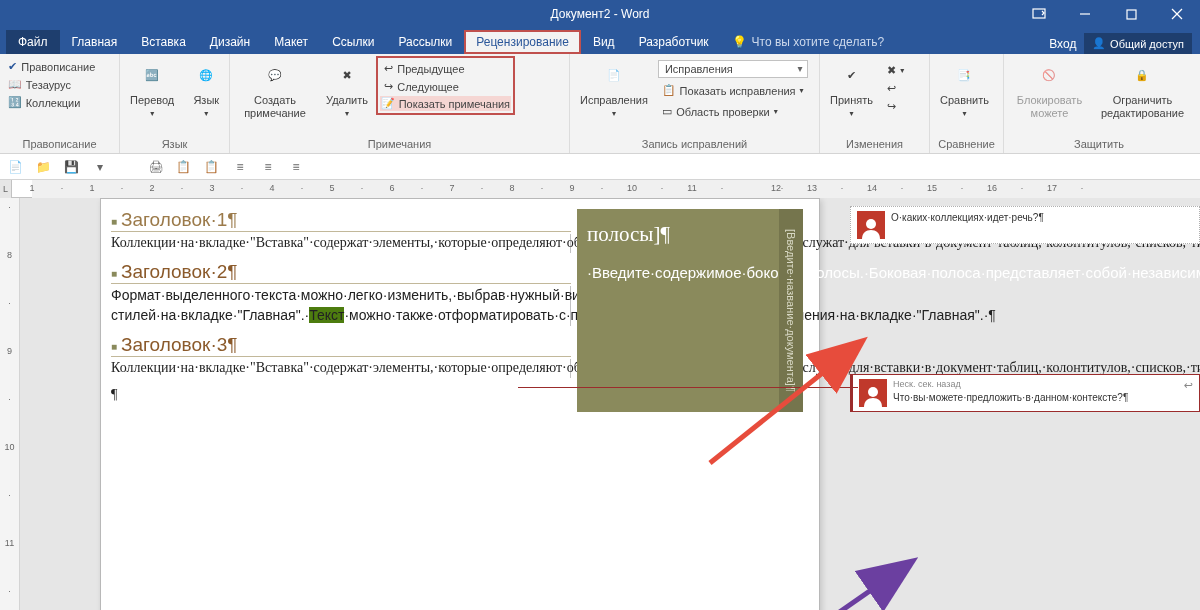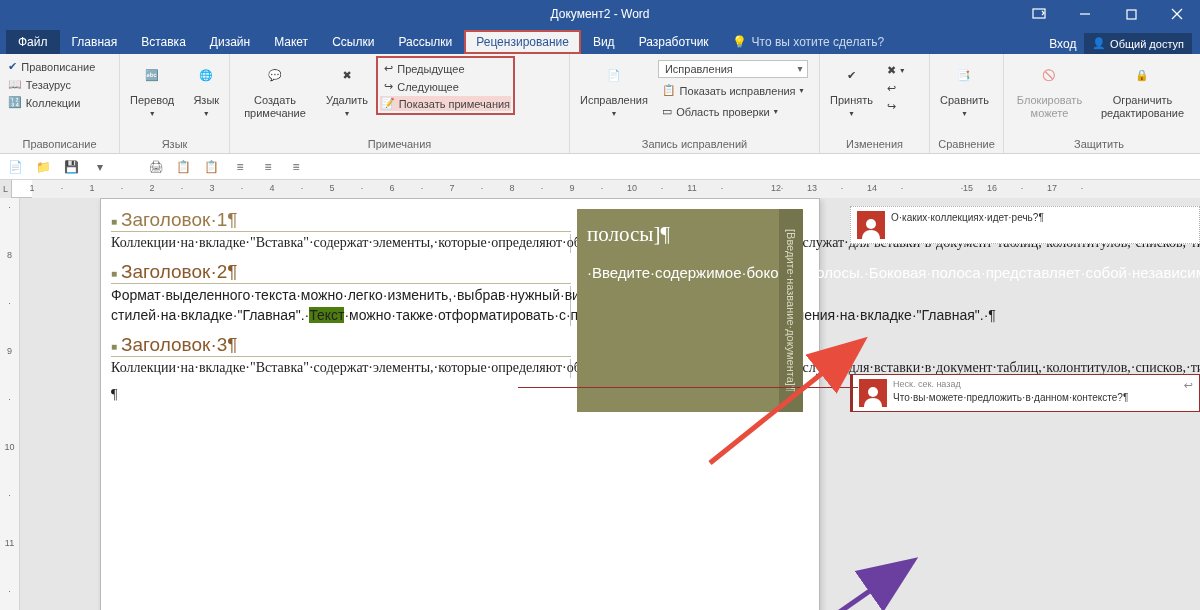--- a/index.html
+++ b/index.html
@@ -303,21 +303,21 @@
       <span class="tick" style="left: 600px;">10</span>
       <span class="tick" style="left: 630px;">·</span>
       <span class="tick" style="left: 660px;">11</span>
       <span class="tick" style="left: 690px;">·</span>
       <span class="tick" style="left: 744px; text-align: center;">12</span>
       <span class="tick" style="left: 750px;">·</span>
       <span class="tick" style="left: 780px;">13</span>
       <span class="tick" style="left: 810px;">·</span>
       <span class="tick" style="left: 840px;">14</span>
       <span class="tick" style="left: 870px;">·</span>
-      <span class="tick" style="left: 900px; margin-left: 36px;">15</span>
+      <span class="tick" style="left: 900px;">15</span>
       <span class="tick" style="left: 930px;">·</span>
       <span class="tick" style="left: 960px;">16</span>
       <span class="tick" style="left: 990px;">·</span>
       <span class="tick" style="left: 1020px;">17</span>
       <span class="tick" style="left: 1050px;">·</span>
     </div>
 </div>
 
 <div class="workspace">
   <div class="vruler" id="vruler">

